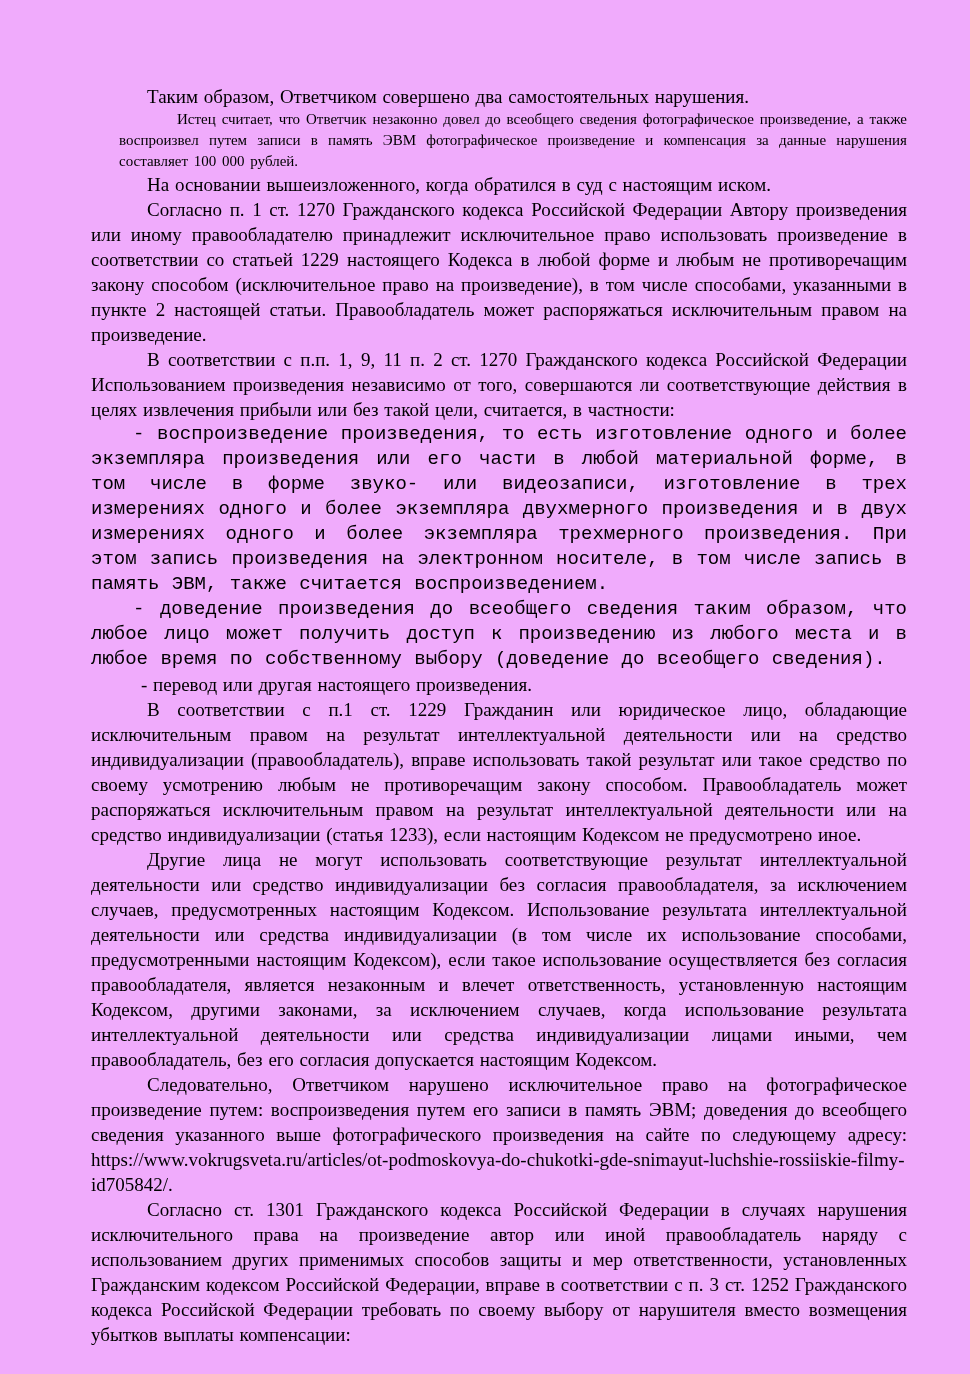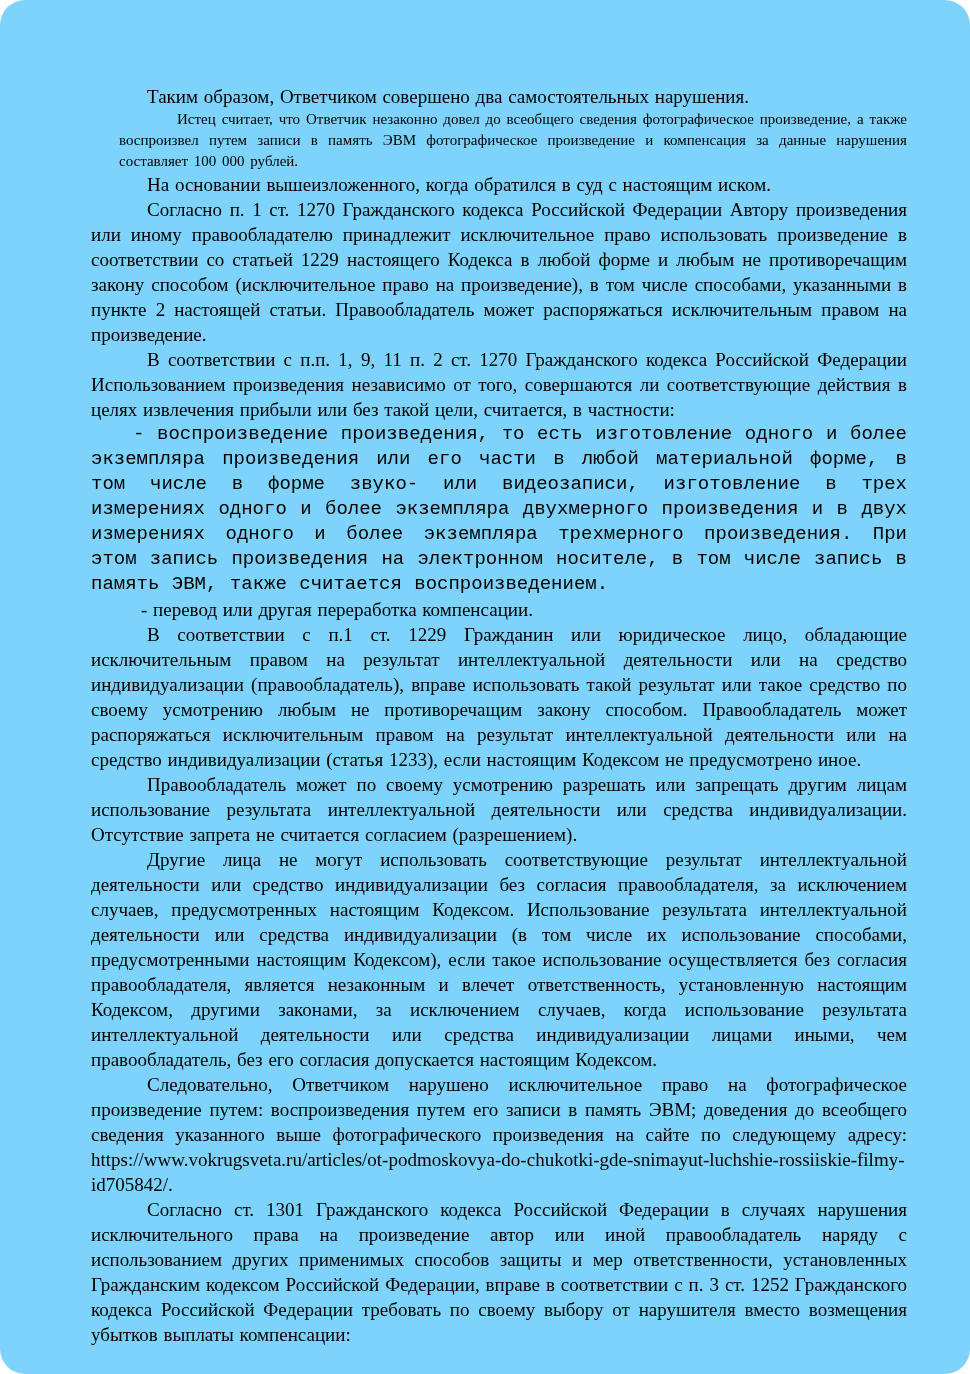--- a/index.html
+++ b/index.html
@@ -5,25 +5,24 @@
   html, body {
     margin: 0;
     padding: 0;
     background: #ffffff;
   }
   .sheet {
     position: relative;
     box-sizing: border-box;
     width: 970px;
     height: 1374px;
-    background: #7dd3fc;
+    background: #f0abfc;
     color: #000000;
     padding: 84px 63px 20px 91px;
     overflow: hidden;
-    border-radius: 25px;
   }
   .doc p {
     margin: 0;
     font-family: "Liberation Serif", "DejaVu Serif", serif;
     font-size: 19px;
     line-height: 25px;
     text-align: justify;
     text-indent: 56px;
     color: #000000;
     word-spacing: 1px;
@@ -50,20 +49,20 @@
 <body>
 
 <div class="sheet">
   <div class="doc">
       <p class="body"><span>Таким образом, Ответчиком совершено два самостоятельных нарушения.</span></p>
       <p class="small"><span>Истец считает, что Ответчик незаконно довел до всеобщего сведения фотографическое произведение, а также воспроизвел путем записи в память ЭВМ фотографическое произведение и компенсация за данные нарушения составляет 100 000 рублей.</span></p>
       <p class="body"><span>На основании вышеизложенного, когда обратился в суд с настоящим иском.</span></p>
       <p class="body"><span>Согласно п. 1 ст. 1270 Гражданского кодекса Российской Федерации </span><span class="u">Автору произведения или иному правообладателю принадлежит исключительное право использовать произведение в соответствии со статьей 1229 настоящего Кодекса в любой форме и любым не противоречащим закону способом (исключительное право на произведение)</span><span>, в том числе способами, указанными в пункте 2 настоящей статьи. Правообладатель может распоряжаться исключительным правом на произведение.</span></p>
       <p class="body"><span>В соответствии с п.п. 1, 9, 11 п. 2 ст. 1270 Гражданского кодекса Российской Федерации Использованием произведения независимо от того, совершаются ли соответствующие действия в целях извлечения прибыли или без такой цели, считается, в частности:</span></p>
       <p class="dash"><span>- воспроизведение произведения, то есть изготовление одного и более экземпляра произведения или его части в любой материальной форме, в том числе в форме звуко- или видеозаписи, изготовление в трех измерениях одного и более экземпляра двухмерного произведения и в двух измерениях одного и более экземпляра трехмерного произведения. При этом запись произведения на электронном носителе, в том числе запись в память ЭВМ, также считается воспроизведением.</span></p>
-      <p class="dash-deep"><span>- перевод или другая переработка компенсации.</span></p>
+      <p class="dash"><span>- доведение произведения до всеобщего сведения таким образом, что любое лицо может получить доступ к произведению из любого места и в любое время по собственному выбору (доведение до всеобщего сведения).</span></p>
+      <p class="dash-deep"><span>- перевод или другая настоящего произведения.</span></p>
       <p class="body"><span>В соответствии с п.1 ст. 1229 Гражданин или юридическое лицо, обладающие исключительным правом на результат интеллектуальной деятельности или на средство индивидуализации (правообладатель), вправе использовать такой результат или такое средство по своему усмотрению любым не противоречащим закону способом. Правообладатель может распоряжаться исключительным правом на результат интеллектуальной деятельности или на средство индивидуализации </span><span class="u">(статья 1233)</span><span>, если настоящим Кодексом не предусмотрено иное.</span></p>
-      <p class="body"><span>Правообладатель может по своему усмотрению разрешать или запрещать другим лицам использование результата интеллектуальной деятельности или средства индивидуализации. </span><span class="u">Отсутствие запрета не считается согласием (разрешением).</span></p>
       <p class="body"><span>Другие лица не могут использовать соответствующие результат интеллектуальной деятельности или средство индивидуализации без согласия правообладателя, за исключением случаев, предусмотренных настоящим </span><span class="u">Кодексом</span><span>. Использование результата интеллектуальной деятельности или средства индивидуализации (в том числе их использование способами, предусмотренными настоящим Кодексом), если такое использование осуществляется без согласия правообладателя, является незаконным и влечет ответственность, установленную настоящим </span><span class="u">Кодексом</span><span>, другими </span><span class="u">законами</span><span>, за исключением случаев, когда использование результата интеллектуальной деятельности или средства индивидуализации лицами иными, чем правообладатель, без его согласия допускается настоящим Кодексом.</span></p>
       <p class="body"><span>Следовательно, Ответчиком нарушено исключительное право на фотографическое произведение путем: воспроизведения путем его записи в память ЭВМ; доведения до всеобщего сведения указанного выше фотографического произведения на сайте по следующему адресу: </span><span>https://www.vokrugsveta.ru/articles/ot-podmoskovya-do-chukotki-gde-snimayut-luchshie-rossiiskie-filmy-id705842/.</span></p>
       <p class="body"><span>Согласно </span><span class="u">ст. 1301</span><span> Гражданского кодекса Российской Федерации в случаях нарушения исключительного права на произведение автор или иной правообладатель наряду с использованием других применимых способов защиты и мер ответственности, установленных Гражданским </span><span class="u">кодексом</span><span> Российской Федерации, вправе в соответствии с </span><span class="u">п. 3 ст. 1252</span><span> Гражданского кодекса Российской Федерации требовать по своему выбору от нарушителя вместо возмещения убытков выплаты компенсации:</span></p>
     </div>
 </div>
 
 </body></html>

